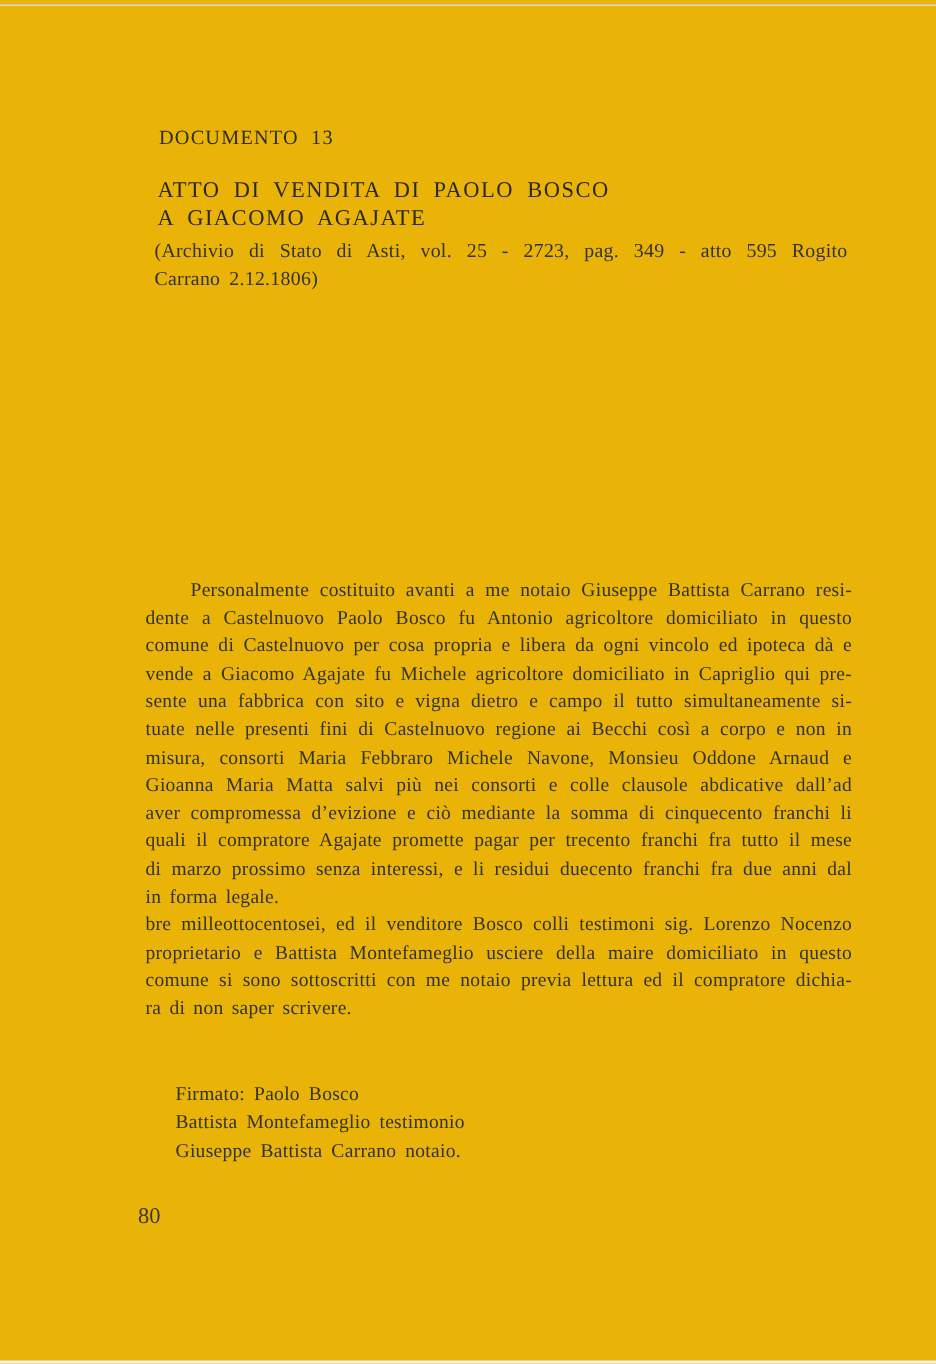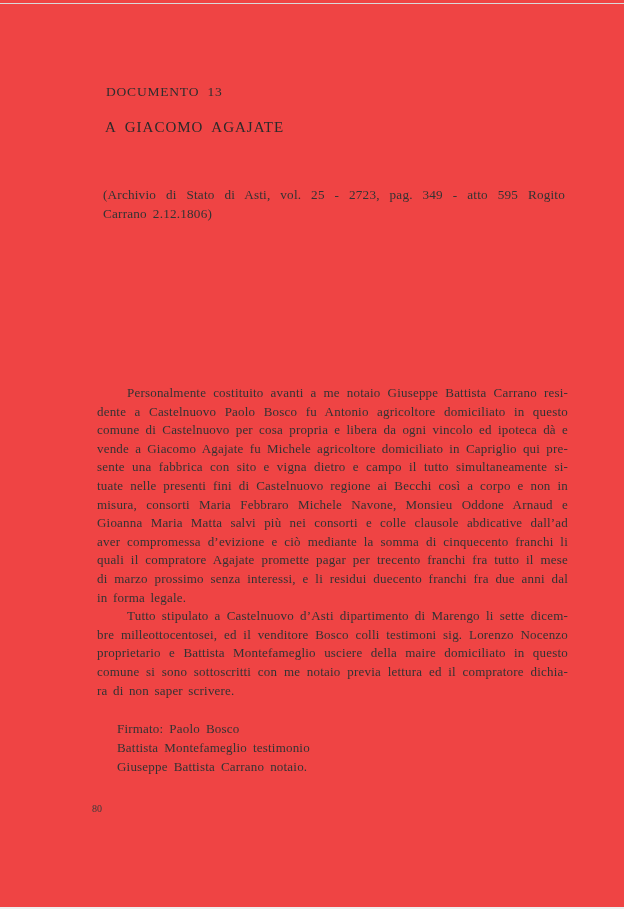--- a/index.html
+++ b/index.html
@@ -6,21 +6,21 @@
   body{
     width:624px;height:909px;
     background:#fbfbfa;
     font-family:"Liberation Serif","DejaVu Serif",serif;
     color:#333;
     overflow:hidden;
     position:relative;
   }
   .page{
     position:absolute;left:0;top:0;width:624px;height:909px;
-    background:#ef4444;
+    background:#eab308;
   }
   .scan-line-top{
     position:absolute;left:0;top:3px;width:624px;height:1px;
     background:#d9d9d9;
   }
   .scan-shade-bottom{
     position:absolute;left:0;bottom:0;width:624px;height:2px;
     background:#efefee;
   }
   .doc-label{
@@ -50,42 +50,42 @@
   .bline.fill{
     white-space:normal;
     text-align:justify;
     text-align-last:justify;
   }
   .bline.indent{text-indent:30px;}
   .aline{height:19px;overflow:hidden;}
   .aline.fill{
     text-align:justify;
     text-align-last:justify;
-    margin-top:28px;
   }
   .signatures{
     position:absolute;left:117px;top:719px;
     font-size:13px;line-height:19.2px;
     letter-spacing:0.2px;word-spacing:2.5px;
     color:#333;
   }
   .page-number{
     position:absolute;left:92px;top:803px;
-    font-size:10px;color:#3a3a3a;
+    font-size:15px;color:#3a3a3a;
   }
 </style>
 </head>
 <body>
 
 <div class="page">
   <div class="scan-line-top"></div>
 
   <div class="doc-label">DOCUMENTO 13</div>
 
   <div class="doc-title">
+    <div>ATTO DI VENDITA DI PAOLO BOSCO</div>
     <div>A GIACOMO AGAJATE</div>
   </div>
 
   <div class="archive-ref">
     <div class="aline fill">(Archivio di Stato di Asti, vol. 25 - 2723, pag. 349 - atto 595 Rogito</div>
     <div class="aline">Carrano 2.12.1806)</div>
   </div>
 
   <div class="body-text">
     <div class="bline fill indent">Personalmente costituito avanti a me notaio Giuseppe Battista Carrano resi-</div>
@@ -93,21 +93,20 @@
     <div class="bline fill">comune di Castelnuovo per cosa propria e libera da ogni vincolo ed ipoteca dà e</div>
     <div class="bline fill">vende a Giacomo Agajate fu Michele agricoltore domiciliato in Capriglio qui pre-</div>
     <div class="bline fill">sente una fabbrica con sito e vigna dietro e campo il tutto simultaneamente si-</div>
     <div class="bline fill">tuate nelle presenti fini di Castelnuovo regione ai Becchi così a corpo e non in</div>
     <div class="bline fill">misura, consorti Maria Febbraro Michele Navone, Monsieu Oddone Arnaud e</div>
     <div class="bline fill">Gioanna Maria Matta salvi più nei consorti e colle clausole abdicative dall’ad</div>
     <div class="bline fill">aver compromessa d’evizione e ciò mediante la somma di cinquecento franchi li</div>
     <div class="bline fill">quali il compratore Agajate promette pagar per trecento franchi fra tutto il mese</div>
     <div class="bline fill">di marzo prossimo senza interessi, e li residui duecento franchi fra due anni dal</div>
     <div class="bline">in forma legale.</div>
-    <div class="bline fill indent">Tutto stipulato a Castelnuovo d’Asti dipartimento di Marengo li sette dicem-</div>
     <div class="bline fill">bre milleottocentosei, ed il venditore Bosco colli testimoni sig. Lorenzo Nocenzo</div>
     <div class="bline fill">proprietario e Battista Montefameglio usciere della maire domiciliato in questo</div>
     <div class="bline fill">comune si sono sottoscritti con me notaio previa lettura ed il compratore dichia-</div>
     <div class="bline">ra di non saper scrivere.</div>
   </div>
 
   <div class="signatures">
     <div>Firmato: Paolo Bosco</div>
     <div>Battista Montefameglio testimonio</div>
     <div>Giuseppe Battista Carrano notaio.</div>

